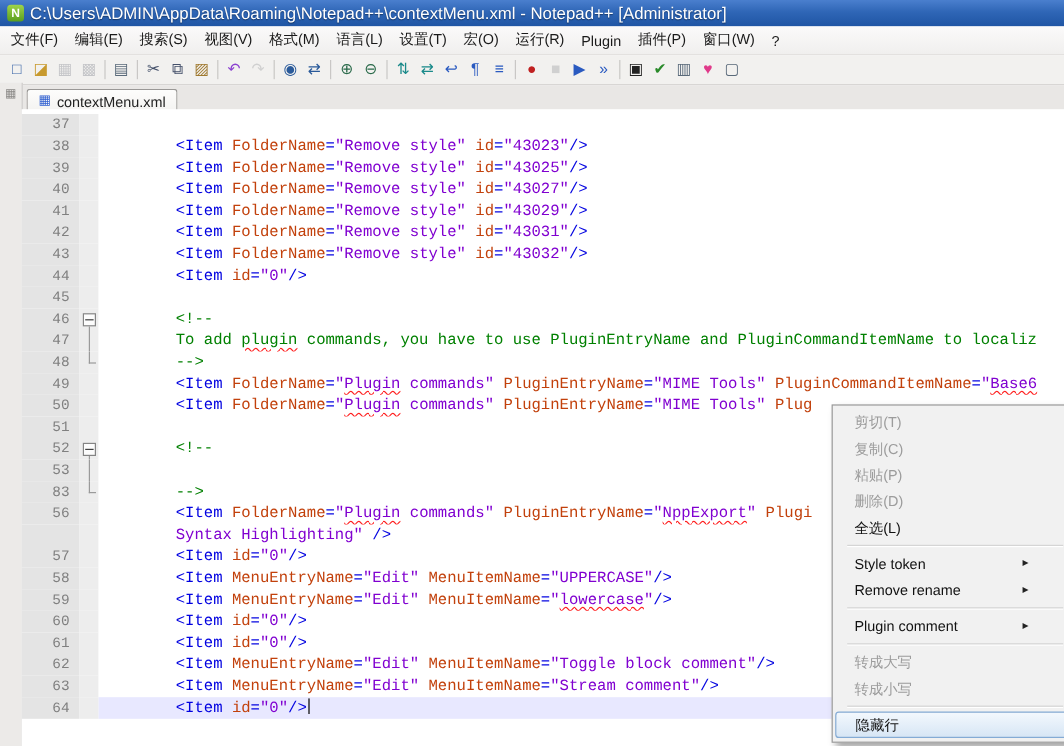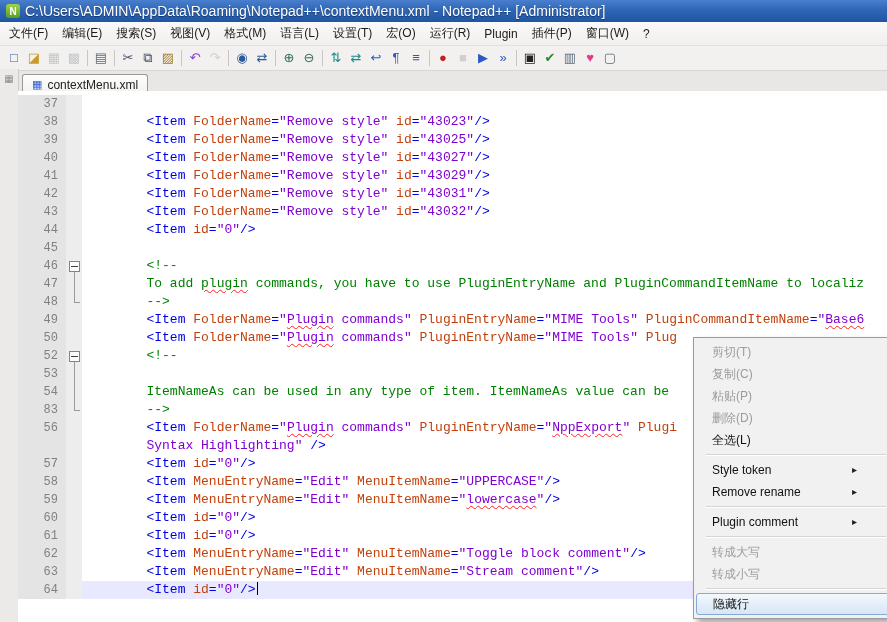--- a/index.html
+++ b/index.html
@@ -157,23 +157,23 @@
       <div class="row"><div class="ln">41</div><div class="fold"></div><div class="code"><span class="t">        </span><span class="tag">&lt;Item </span><span class="attr">FolderName</span><span class="tag">=</span><span class="val">"Remove style"</span><span class="t"> </span><span class="attr">id</span><span class="tag">=</span><span class="val">"43029"</span><span class="tag">/&gt;</span></div></div>
       <div class="row"><div class="ln">42</div><div class="fold"></div><div class="code"><span class="t">        </span><span class="tag">&lt;Item </span><span class="attr">FolderName</span><span class="tag">=</span><span class="val">"Remove style"</span><span class="t"> </span><span class="attr">id</span><span class="tag">=</span><span class="val">"43031"</span><span class="tag">/&gt;</span></div></div>
       <div class="row"><div class="ln">43</div><div class="fold"></div><div class="code"><span class="t">        </span><span class="tag">&lt;Item </span><span class="attr">FolderName</span><span class="tag">=</span><span class="val">"Remove style"</span><span class="t"> </span><span class="attr">id</span><span class="tag">=</span><span class="val">"43032"</span><span class="tag">/&gt;</span></div></div>
       <div class="row"><div class="ln">44</div><div class="fold"></div><div class="code"><span class="t">        </span><span class="tag">&lt;Item </span><span class="attr">id</span><span class="tag">=</span><span class="val">"0"</span><span class="tag">/&gt;</span></div></div>
       <div class="row"><div class="ln">45</div><div class="fold"></div><div class="code"></div></div>
       <div class="row"><div class="ln">46</div><div class="fold"><div class="fbox"><div class="fminus"></div></div><div class="fdown"></div></div><div class="code"><span class="t">        </span><span class="com">&lt;!--</span></div></div>
       <div class="row"><div class="ln">47</div><div class="fold"><div class="fline"></div></div><div class="code"><span class="t">        </span><span class="com">To add </span><span class="com sq">plugin</span><span class="com"> commands, you have to use PluginEntryName and PluginCommandItemName to localiz</span></div></div>
       <div class="row"><div class="ln">48</div><div class="fold"><div class="fend"></div><div class="fendh"></div></div><div class="code"><span class="t">        </span><span class="com">--&gt;</span></div></div>
       <div class="row"><div class="ln">49</div><div class="fold"></div><div class="code"><span class="t">        </span><span class="tag">&lt;Item </span><span class="attr">FolderName</span><span class="tag">=</span><span class="val">"</span><span class="val sq">Plugin</span><span class="val"> commands"</span><span class="t"> </span><span class="attr">PluginEntryName</span><span class="tag">=</span><span class="val">"MIME Tools"</span><span class="t"> </span><span class="attr">PluginCommandItemName</span><span class="tag">=</span><span class="val">"</span><span class="val sq">Base6</span></div></div>
       <div class="row"><div class="ln">50</div><div class="fold"></div><div class="code"><span class="t">        </span><span class="tag">&lt;Item </span><span class="attr">FolderName</span><span class="tag">=</span><span class="val">"</span><span class="val sq">Plugin</span><span class="val"> commands"</span><span class="t"> </span><span class="attr">PluginEntryName</span><span class="tag">=</span><span class="val">"MIME Tools"</span><span class="t"> </span><span class="attr">Plug</span></div></div>
+      <div class="row"><div class="ln">51</div><div class="fold"></div><div class="code"></div></div>
       <div class="row"><div class="ln">52</div><div class="fold"><div class="fbox"><div class="fminus"></div></div><div class="fdown"></div></div><div class="code"><span class="t">        </span><span class="com">&lt;!--</span></div></div>
       <div class="row"><div class="ln">53</div><div class="fold"><div class="fline"></div></div><div class="code"><span class="t">        </span></div></div>
-      <div class="row"><div class="ln">54</div><div class="fold"><div class="fline"></div></div><div class="code"><span class="t">        </span><span class="com">ItemNameAs can be used in any type of item. ItemNameAs value can be </span></div></div>
       <div class="row"><div class="ln">83</div><div class="fold"><div class="fend"></div><div class="fendh"></div></div><div class="code"><span class="t">        </span><span class="com">--&gt;</span></div></div>
       <div class="row"><div class="ln">56</div><div class="fold"></div><div class="code"><span class="t">        </span><span class="tag">&lt;Item </span><span class="attr">FolderName</span><span class="tag">=</span><span class="val">"</span><span class="val sq">Plugin</span><span class="val"> commands"</span><span class="t"> </span><span class="attr">PluginEntryName</span><span class="tag">=</span><span class="val">"</span><span class="val sq">NppExport</span><span class="val">"</span><span class="t"> </span><span class="attr">Plugi</span></div></div>
       <div class="row"><div class="ln"></div><div class="fold"></div><div class="code"><span class="t">        </span><span class="val">Syntax Highlighting"</span><span class="t"> </span><span class="tag">/&gt;</span></div></div>
       <div class="row"><div class="ln">57</div><div class="fold"></div><div class="code"><span class="t">        </span><span class="tag">&lt;Item </span><span class="attr">id</span><span class="tag">=</span><span class="val">"0"</span><span class="tag">/&gt;</span></div></div>
       <div class="row"><div class="ln">58</div><div class="fold"></div><div class="code"><span class="t">        </span><span class="tag">&lt;Item </span><span class="attr">MenuEntryName</span><span class="tag">=</span><span class="val">"Edit"</span><span class="t"> </span><span class="attr">MenuItemName</span><span class="tag">=</span><span class="val">"UPPERCASE"</span><span class="tag">/&gt;</span></div></div>
       <div class="row"><div class="ln">59</div><div class="fold"></div><div class="code"><span class="t">        </span><span class="tag">&lt;Item </span><span class="attr">MenuEntryName</span><span class="tag">=</span><span class="val">"Edit"</span><span class="t"> </span><span class="attr">MenuItemName</span><span class="tag">=</span><span class="val">"</span><span class="val sq">lowercase</span><span class="val">"</span><span class="tag">/&gt;</span></div></div>
       <div class="row"><div class="ln">60</div><div class="fold"></div><div class="code"><span class="t">        </span><span class="tag">&lt;Item </span><span class="attr">id</span><span class="tag">=</span><span class="val">"0"</span><span class="tag">/&gt;</span></div></div>
       <div class="row"><div class="ln">61</div><div class="fold"></div><div class="code"><span class="t">        </span><span class="tag">&lt;Item </span><span class="attr">id</span><span class="tag">=</span><span class="val">"0"</span><span class="tag">/&gt;</span></div></div>
       <div class="row"><div class="ln">62</div><div class="fold"></div><div class="code"><span class="t">        </span><span class="tag">&lt;Item </span><span class="attr">MenuEntryName</span><span class="tag">=</span><span class="val">"Edit"</span><span class="t"> </span><span class="attr">MenuItemName</span><span class="tag">=</span><span class="val">"Toggle block comment"</span><span class="tag">/&gt;</span></div></div>
       <div class="row"><div class="ln">63</div><div class="fold"></div><div class="code"><span class="t">        </span><span class="tag">&lt;Item </span><span class="attr">MenuEntryName</span><span class="tag">=</span><span class="val">"Edit"</span><span class="t"> </span><span class="attr">MenuItemName</span><span class="tag">=</span><span class="val">"Stream comment"</span><span class="tag">/&gt;</span></div></div>

